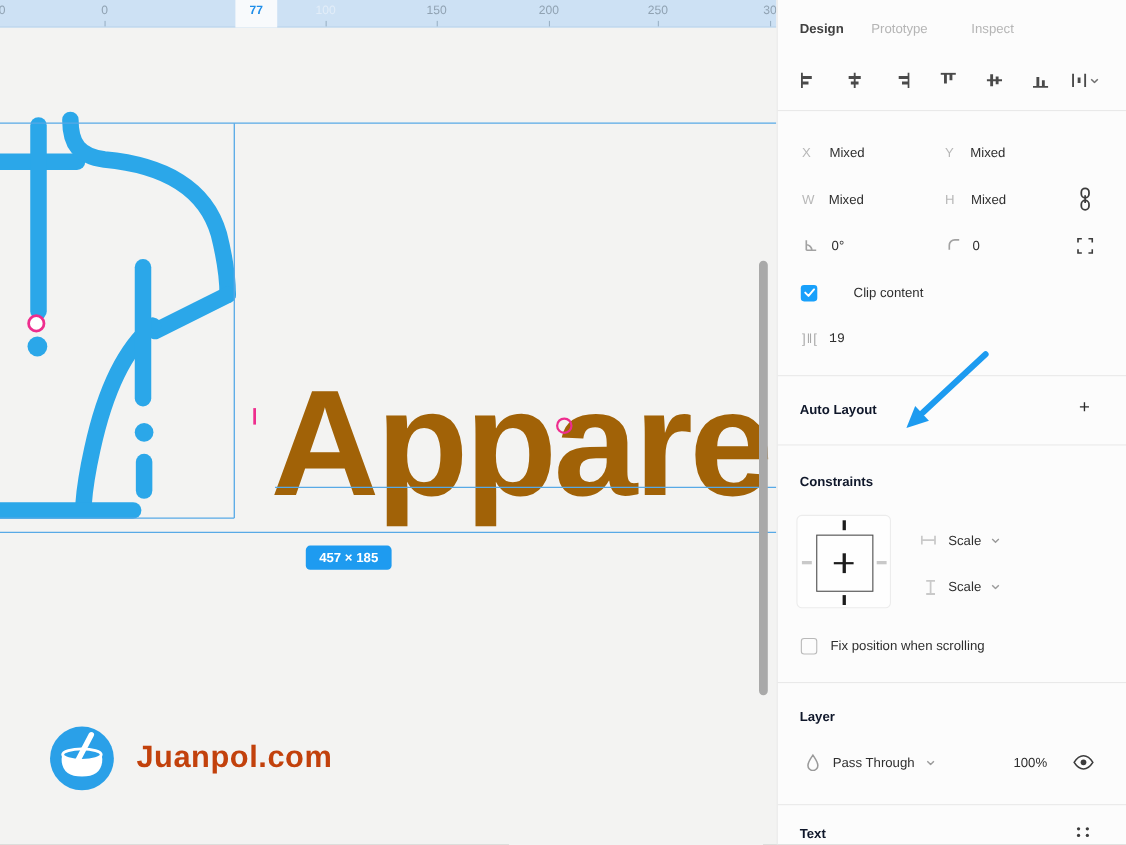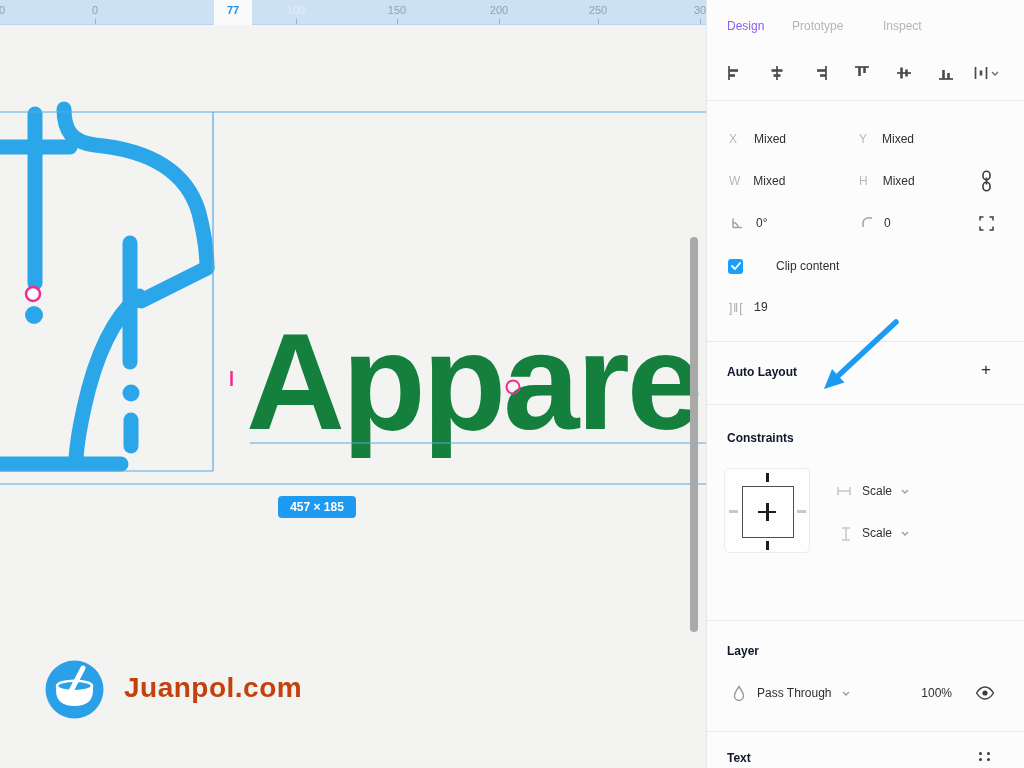--- a/index.html
+++ b/index.html
@@ -8,32 +8,32 @@
          font-family:"Liberation Sans",sans-serif;background:#f3f3f2;}
   .abs{position:absolute;}
   
   .canvas{position:absolute;left:0;top:0;width:706px;height:768px;overflow:hidden;background:#f3f3f2;}
   .ruler{position:absolute;left:0;top:0;width:706px;height:25px;background:#cde1f4;border-bottom:1px solid #bcd5ec;}
   .ruler-label{position:absolute;top:4px;transform:translateX(-50%);font-size:11px;color:#90a2b2;}
   .ruler-label.faded{color:#e2edf8;}
   .ruler-hl{position:absolute;left:214px;top:0;width:38px;height:25px;background:#f8fafc;}
   .ruler-hl span{position:absolute;left:50%;top:4px;transform:translateX(-50%);font-size:11px;color:#1f8ee9;font-weight:700;}
   .tick{position:absolute;top:19px;width:1px;height:5px;background:#9bb2c6;}
-  .headline{position:absolute;left:246px;top:313px;font-size:137px;line-height:1;font-weight:700;
-            letter-spacing:-3px;color:#15803d;white-space:nowrap;}
+  .headline{position:absolute;left:246px;top:335px;font-size:137px;line-height:1;font-weight:700;
+            letter-spacing:-3px;color:#a16207;white-space:nowrap;}
   .badge{position:absolute;left:278px;top:496px;width:78px;height:22px;background:#1e9bf0;border-radius:4px;
          color:#fff;font-size:12px;font-weight:700;display:flex;align-items:center;justify-content:center;}
   .scrollbar{position:absolute;left:690px;top:237px;width:8px;height:395px;background:#a9a9a9;border-radius:4px;}
   .brand{position:absolute;left:124px;top:672px;font-size:28px;font-weight:700;color:#c2410c;letter-spacing:.5px;}
   
   .panel{position:absolute;left:706px;top:0;width:318px;height:768px;background:#fcfcfc;border-left:1px solid #e7e7e7;
          font-size:12px;color:#2f2f2f;}
   .divider{position:absolute;left:0;width:318px;height:1px;background:#e9e9e9;}
   .tab{position:absolute;top:19px;font-size:12px;color:#b5b5b5;cursor:default;}
-  .tab.active{color:#8b5cf6;font-weight:400;}
+  .tab.active{color:#404040;font-weight:700;}
   .sec-title{font-weight:700;color:#0f172a;}
   .prop-letter{color:#b8b8b8;}
   .row{position:absolute;height:22px;display:flex;align-items:center;}
   .chk{width:15px;height:15px;border-radius:3px;flex:none;}
   .chk.on{background:#18a0fb;display:flex;align-items:center;justify-content:center;}
   .chk.off{border:1.5px solid #b9b9b9;background:transparent;}
   .plus{font-size:17px;font-weight:400;color:#2c2c2c;}
   .dots4{display:grid;grid-template-columns:5px 5px;grid-gap:3px;}
   .dots4 i{width:3px;height:3px;border-radius:50%;background:#3c3c3c;}
   svg{display:block;}
@@ -250,20 +250,24 @@
       <line x1="2" y1="1" x2="10" y2="1" stroke="#c9c9c9" stroke-width="1.6"></line>
       <line x1="2" y1="13" x2="10" y2="13" stroke="#c9c9c9" stroke-width="1.6"></line>
       <line x1="6" y1="1" x2="6" y2="13" stroke="#c9c9c9" stroke-width="1.6"></line>
     </svg>
     <div class="row" style="left:155px;top:522px;">
       <span>Scale</span>
       <svg style="margin-left:9px;" width="8" height="5" viewBox="0 0 8 5">
         <polyline points="1,1 4,4 7,1" fill="none" stroke="#9b9b9b" stroke-width="1.3"></polyline>
       </svg>
     </div>
+    <div class="row" style="left:21px;top:576px;">
+      <span class="chk off"></span>
+      <span style="margin-left:12px;">Fix position when scrolling</span>
+    </div>
 
     <div class="divider" style="top:620px;"></div>
 
     <div class="row" style="left:20px;top:640px;">
       <span class="sec-title">Layer</span>
     </div>
     <svg class="abs" style="left:26px;top:685px;" width="12" height="16" viewBox="0 0 12 16">
       <path d="M6 1.5 C6 1.5 1.5 8 1.5 10.8 A4.5 4.7 0 0 0 10.5 10.8 C10.5 8 6 1.5 6 1.5 Z" fill="none" stroke="#9a9a9a" stroke-width="1.4"></path>
     </svg>
     <div class="row" style="left:50px;top:682px;">

